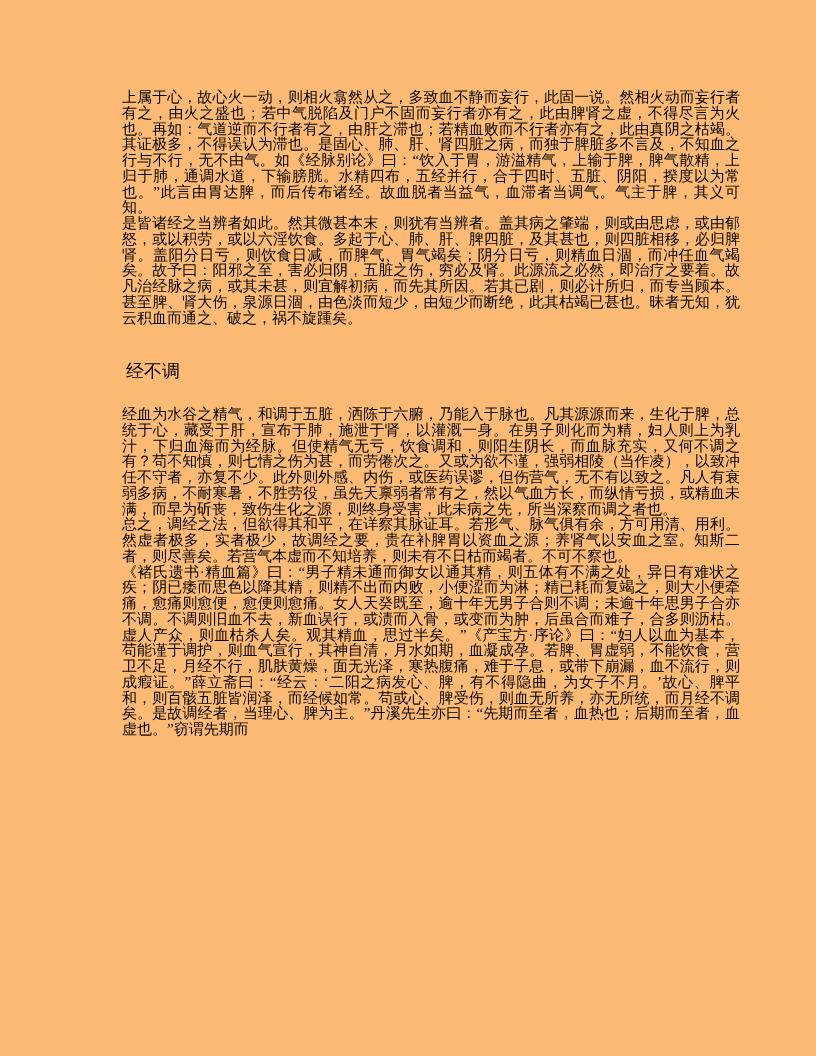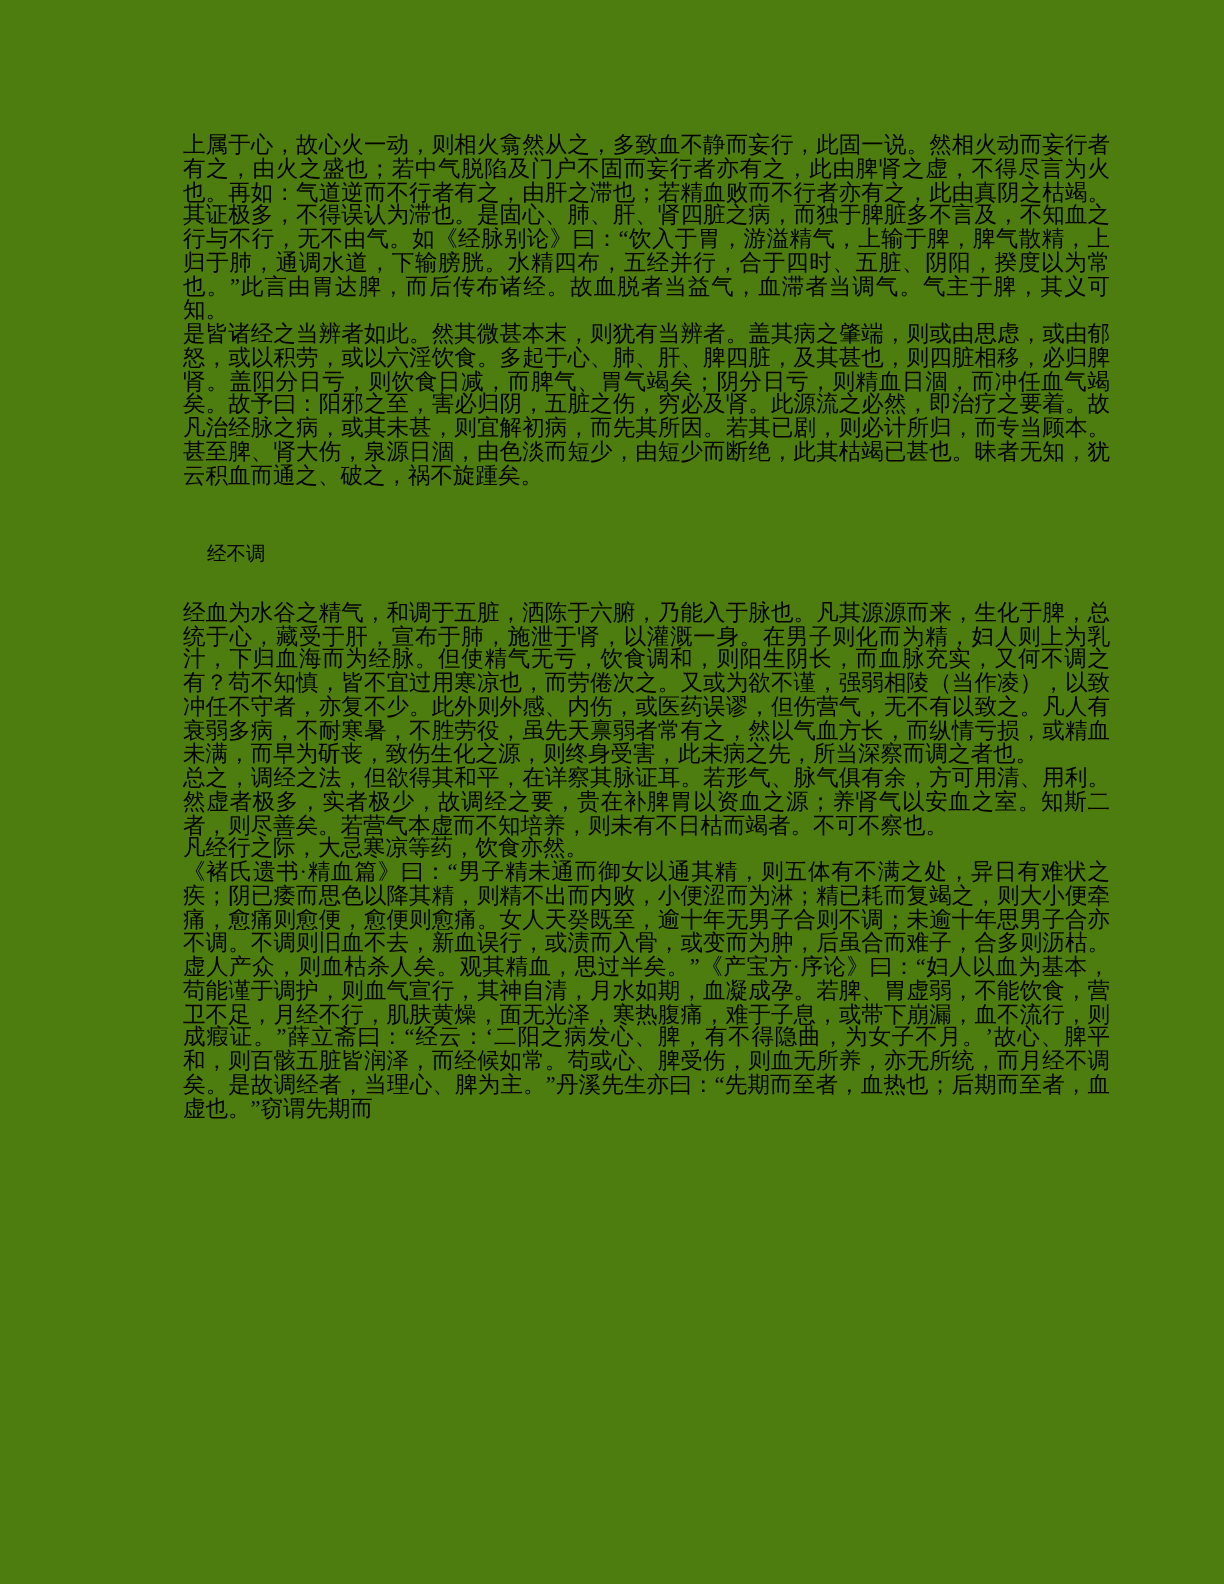--- a/index.html
+++ b/index.html
@@ -5,53 +5,52 @@
   html, body {
     margin: 0;
     padding: 0;
     background: #ffffff;
   }
   .page {
     position: relative;
     box-sizing: border-box;
     width: 816px;
     height: 1056px;
-    background: #4d7c0f;
+    background: #fdba74;
     color: #000000;
     padding: 90px 76px 50px 122px;
     font-family: "Liberation Serif", "DejaVu Serif", serif;
     font-size: 15px;
     line-height: 1.05;
     overflow: hidden;
   }
   .para {
     margin: 0;
     text-align: justify;
     text-justify: inter-ideograph;
     word-break: break-all;
   }
   .section-heading {
-    margin: 36px 0 26px 16px;
-    font-size: 13px;
+    margin: 36px 0 26px 4px;
+    font-size: 18px;
     font-weight: normal;
     line-height: 1.05;
   }
 </style>
 </head>
 <body>
 
 <div class="page">
 
   <div>
     <p class="para">上属于心，故心火一动，则相火翕然从之，多致血不静而妄行，此固一说。然相火动而妄行者有之，由火之盛也；若中气脱陷及门户不固而妄行者亦有之，此由脾肾之虚，不得尽言为火也。再如：气道逆而不行者有之，由肝之滞也；若精血败而不行者亦有之，此由真阴之枯竭。其证极多，不得误认为滞也。是固心、肺、肝、肾四脏之病，而独于脾脏多不言及，不知血之行与不行，无不由气。如《经脉别论》曰：“饮入于胃，游溢精气，上输于脾，脾气散精，上归于肺，通调水道，下输膀胱。水精四布，五经并行，合于四时、五脏、阴阳，揆度以为常也。”此言由胃达脾，而后传布诸经。故血脱者当益气，血滞者当调气。气主于脾，其义可知。</p>
     <p class="para">是皆诸经之当辨者如此。然其微甚本末，则犹有当辨者。盖其病之肇端，则或由思虑，或由郁怒，或以积劳，或以六淫饮食。多起于心、肺、肝、脾四脏，及其甚也，则四脏相移，必归脾肾。盖阳分日亏，则饮食日减，而脾气、胃气竭矣；阴分日亏，则精血日涸，而冲任血气竭矣。故予曰：阳邪之至，害必归阴，五脏之伤，穷必及肾。此源流之必然，即治疗之要着。故凡治经脉之病，或其未甚，则宜解初病，而先其所因。若其已剧，则必计所归，而专当顾本。甚至脾、肾大伤，泉源日涸，由色淡而短少，由短少而断绝，此其枯竭已甚也。昧者无知，犹云积血而通之、破之，祸不旋踵矣。</p>
   </div>
 
   <h2 class="section-heading">经不调</h2>
 
   <div>
-    <p class="para">经血为水谷之精气，和调于五脏，洒陈于六腑，乃能入于脉也。凡其源源而来，生化于脾，总统于心，藏受于肝，宣布于肺，施泄于肾，以灌溉一身。在男子则化而为精，妇人则上为乳汁，下归血海而为经脉。但使精气无亏，饮食调和，则阳生阴长，而血脉充实，又何不调之有？苟不知慎，皆不宜过用寒凉也，而劳倦次之。又或为欲不谨，强弱相陵（当作凌），以致冲任不守者，亦复不少。此外则外感、内伤，或医药误谬，但伤营气，无不有以致之。凡人有衰弱多病，不耐寒暑，不胜劳役，虽先天禀弱者常有之，然以气血方长，而纵情亏损，或精血未满，而早为斫丧，致伤生化之源，则终身受害，此未病之先，所当深察而调之者也。</p>
+    <p class="para">经血为水谷之精气，和调于五脏，洒陈于六腑，乃能入于脉也。凡其源源而来，生化于脾，总统于心，藏受于肝，宣布于肺，施泄于肾，以灌溉一身。在男子则化而为精，妇人则上为乳汁，下归血海而为经脉。但使精气无亏，饮食调和，则阳生阴长，而血脉充实，又何不调之有？苟不知慎，则七情之伤为甚，而劳倦次之。又或为欲不谨，强弱相陵（当作凌），以致冲任不守者，亦复不少。此外则外感、内伤，或医药误谬，但伤营气，无不有以致之。凡人有衰弱多病，不耐寒暑，不胜劳役，虽先天禀弱者常有之，然以气血方长，而纵情亏损，或精血未满，而早为斫丧，致伤生化之源，则终身受害，此未病之先，所当深察而调之者也。</p>
     <p class="para">总之，调经之法，但欲得其和平，在详察其脉证耳。若形气、脉气俱有余，方可用清、用利。然虚者极多，实者极少，故调经之要，贵在补脾胃以资血之源；养肾气以安血之室。知斯二者，则尽善矣。若营气本虚而不知培养，则未有不日枯而竭者。不可不察也。</p>
-    <p class="para">凡经行之际，大忌寒凉等药，饮食亦然。</p>
     <p class="para">《褚氏遗书·精血篇》曰：“男子精未通而御女以通其精，则五体有不满之处，异日有难状之疾；阴已痿而思色以降其精，则精不出而内败，小便涩而为淋；精已耗而复竭之，则大小便牵痛，愈痛则愈便，愈便则愈痛。女人天癸既至，逾十年无男子合则不调；未逾十年思男子合亦不调。不调则旧血不去，新血误行，或渍而入骨，或变而为肿，后虽合而难子，合多则沥枯。虚人产众，则血枯杀人矣。观其精血，思过半矣。”《产宝方·序论》曰：“妇人以血为基本，苟能谨于调护，则血气宣行，其神自清，月水如期，血凝成孕。若脾、胃虚弱，不能饮食，营卫不足，月经不行，肌肤黄燥，面无光泽，寒热腹痛，难于子息，或带下崩漏，血不流行，则成瘕证。”薛立斋曰：“经云：‘二阳之病发心、脾，有不得隐曲，为女子不月。’故心、脾平和，则百骸五脏皆润泽，而经候如常。苟或心、脾受伤，则血无所养，亦无所统，而月经不调矣。是故调经者，当理心、脾为主。”丹溪先生亦曰：“先期而至者，血热也；后期而至者，血虚也。”窃谓先期而</p>
   </div>
 
 </div>
 
 </body></html>

